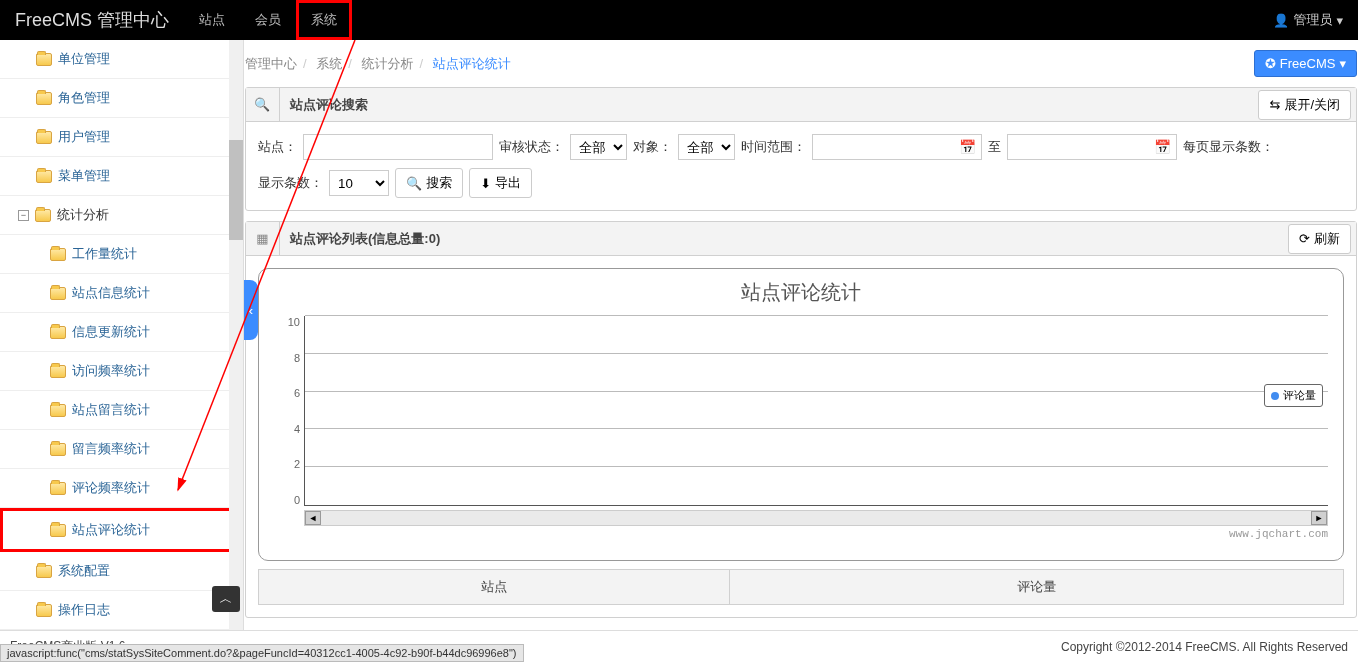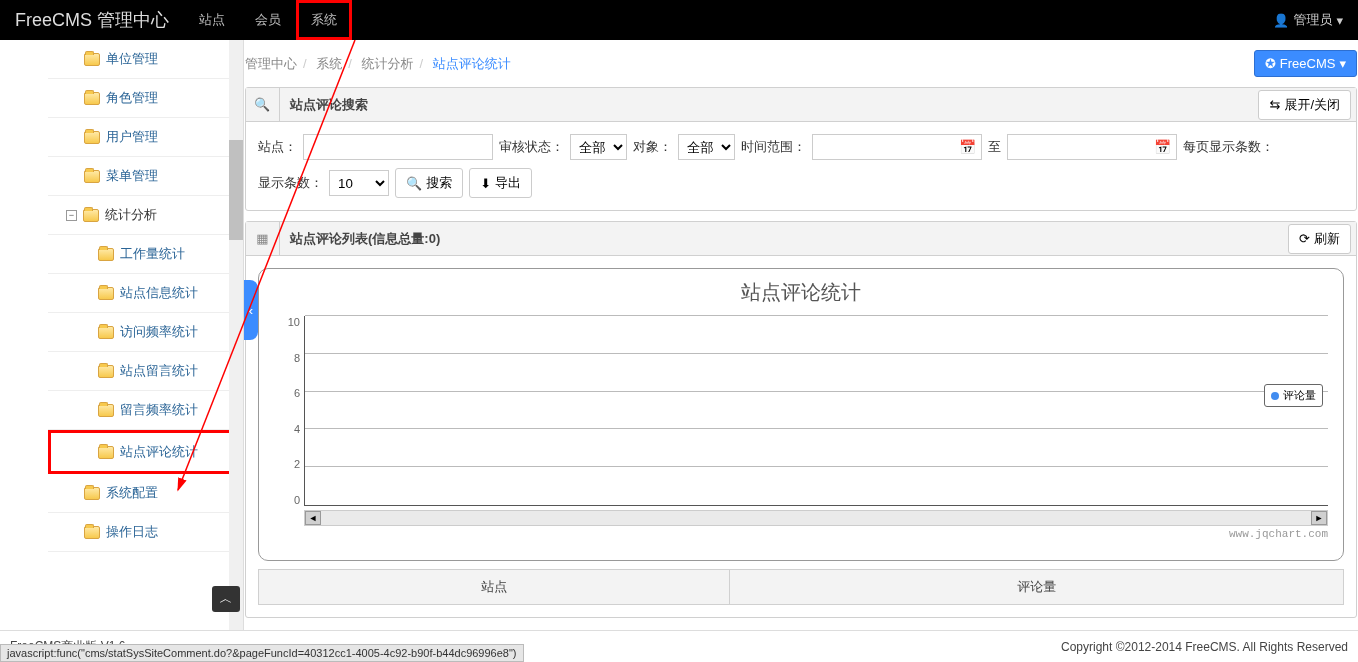--- a/index.html
+++ b/index.html
@@ -14,21 +14,21 @@
 .navbar .user { color: #ccc; display: flex; align-items: center; gap: 4px; }
 
 
 .main { display: flex; height: 590px; }
 .sidebar { width: 244px; border-right: 1px solid #ddd; overflow-y: auto; position: relative; background: #fff; }
 .sidebar-scroll { position: absolute; right: 0; top: 0; bottom: 0; width: 14px; background: #f0f0f0; }
 .sidebar-scroll .thumb { background: #c0c0c0; width: 14px; height: 100px; position: absolute; top: 100px; }
 .content { flex: 1; padding: 10px 1px; position: relative; overflow: hidden; }
 
 
-.tree { list-style: none; margin-left: 48px; }
+.tree { list-style: none; }
 .tree li { padding: 10px 0 10px 36px; border-bottom: 1px solid #eee; color: #2a6496; cursor: pointer; display: flex; align-items: center; gap: 6px; }
 .tree li.level1 { padding-left: 18px; color: #333; }
 .tree li.level3 { padding-left: 50px; }
 .tree li.selected { border: 3px solid #ff0000; padding-left: 47px; }
 .tree .folder { width: 16px; height: 13px; display: inline-block; background: linear-gradient(#ffe9a6, #f7c94d); border: 1px solid #d9a441; border-radius: 2px; position: relative; }
 .tree .folder::before { content: ""; position: absolute; top: -3px; left: 0; width: 7px; height: 3px; background: #f7c94d; border: 1px solid #d9a441; border-bottom: none; border-radius: 2px 2px 0 0; }
 .tree .toggle { width: 11px; height: 11px; border: 1px solid #999; display: inline-flex; align-items: center; justify-content: center; font-size: 9px; line-height: 1; color: #555; background: #fff; }
 
 
 .collapse-handle { position: absolute; left: 244px; top: 280px; width: 14px; height: 60px; background: #3b8cff; border-radius: 0 8px 8px 0; z-index: 5; display:flex; align-items:center; justify-content:center; color:#fff; cursor:pointer; }
@@ -139,29 +139,37 @@
         <li class="level3">
           <span class="folder"></span>
           <span>工作量统计</span>
         </li>
         <li class="level3">
           <span class="folder"></span>
           <span>站点信息统计</span>
         </li>
         <li class="level3">
           <span class="folder"></span>
+          <span>信息更新统计</span>
+        </li>
+        <li class="level3">
+          <span class="folder"></span>
           <span>访问频率统计</span>
         </li>
         <li class="level3">
           <span class="folder"></span>
           <span>站点留言统计</span>
         </li>
         <li class="level3">
           <span class="folder"></span>
           <span>留言频率统计</span>
+        </li>
+        <li class="level3">
+          <span class="folder"></span>
+          <span>评论频率统计</span>
         </li>
         <li class="level3 selected">
           <span class="folder"></span>
           <span>站点评论统计</span>
         </li>
         <li class="level2">
           <span class="folder"></span>
           <span>系统配置</span>
         </li>
         <li class="level2">

